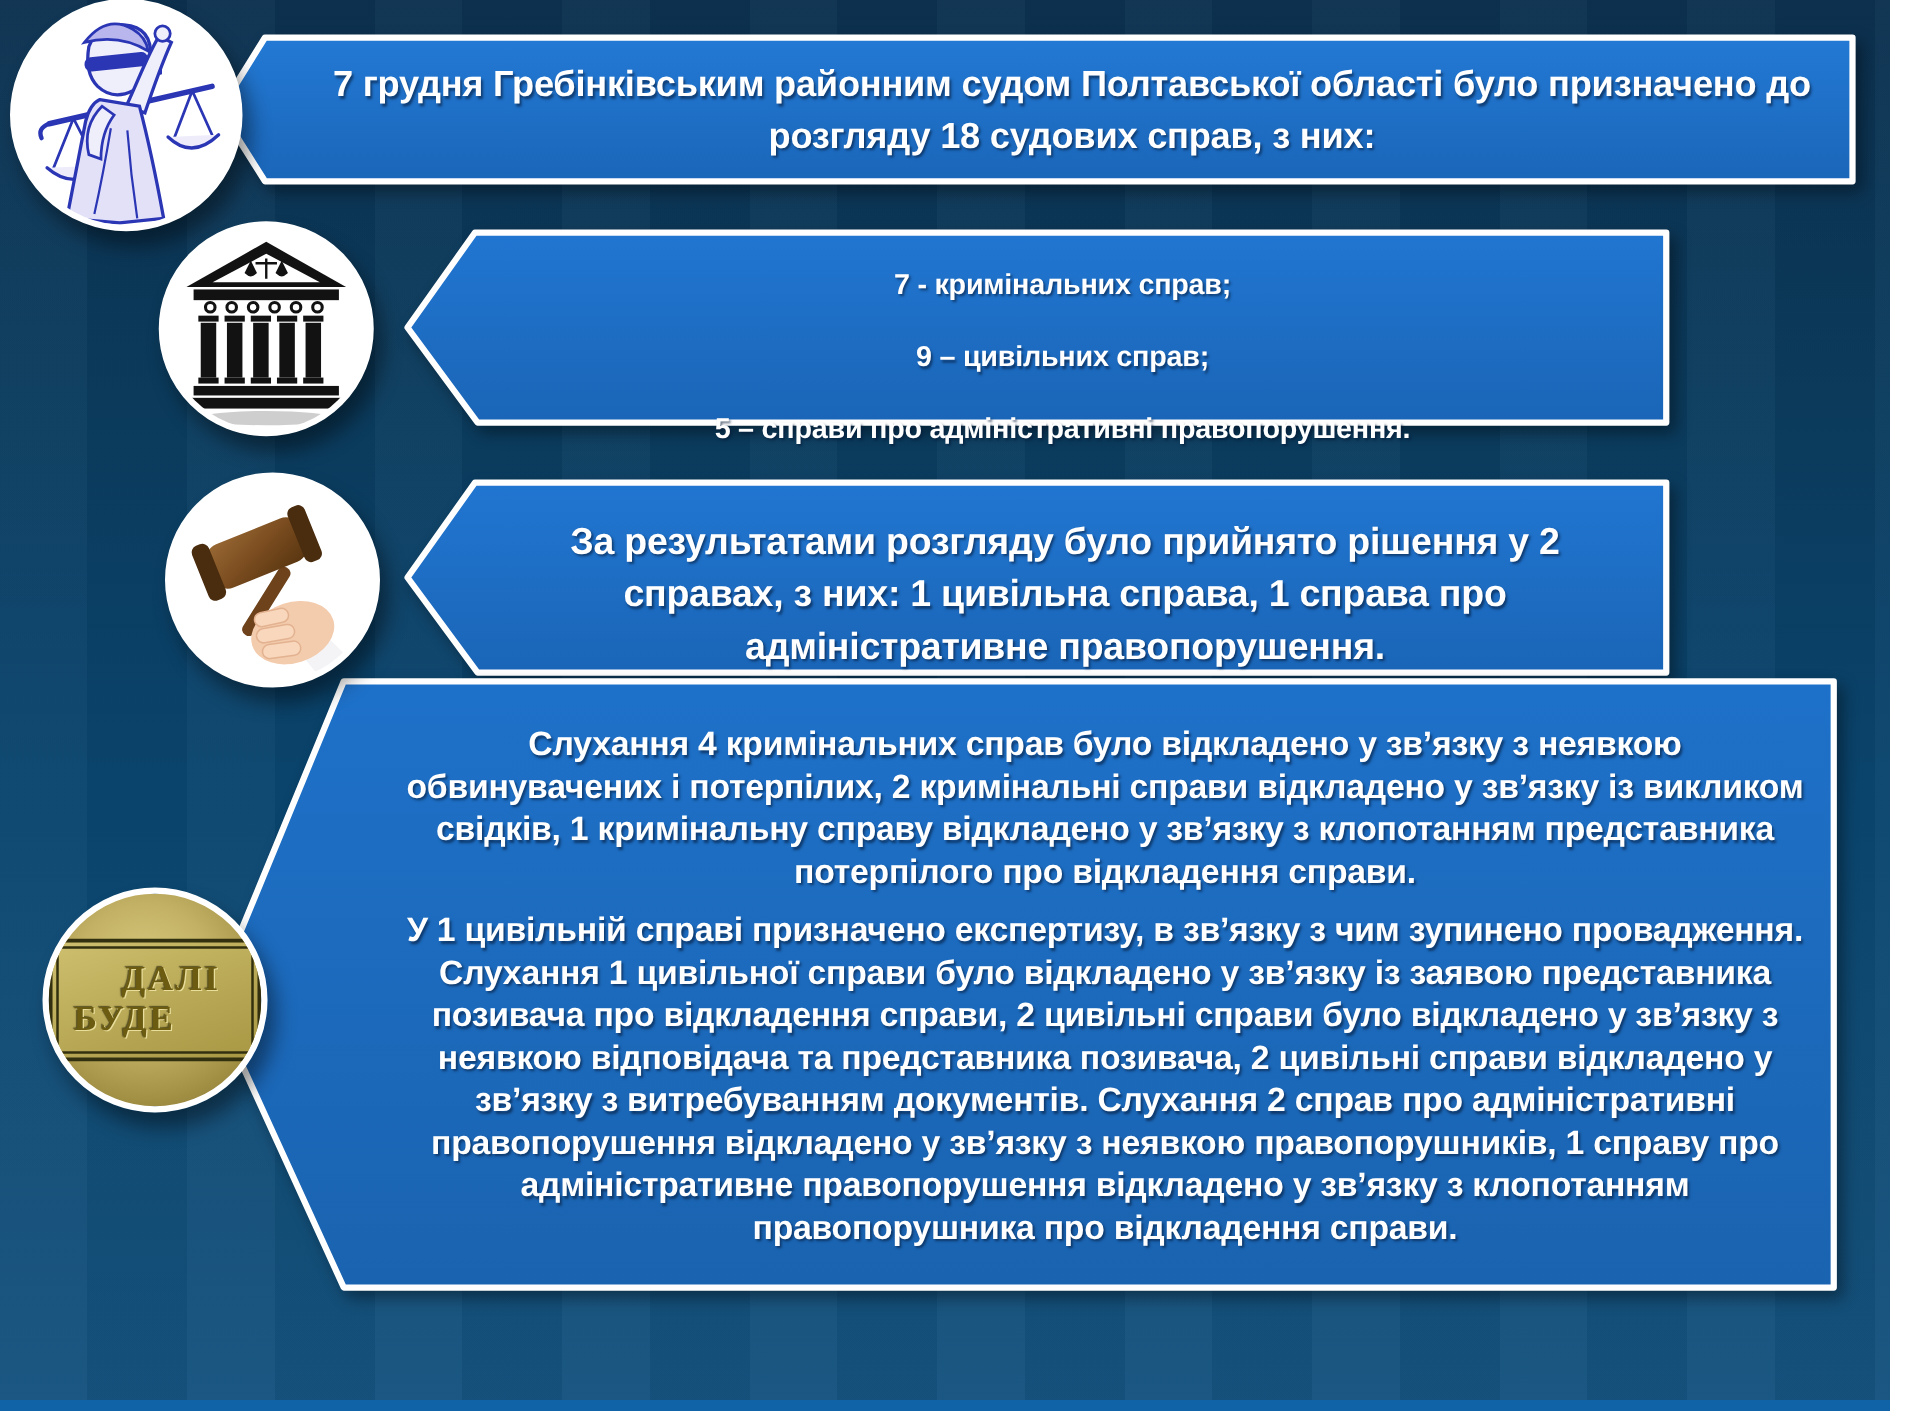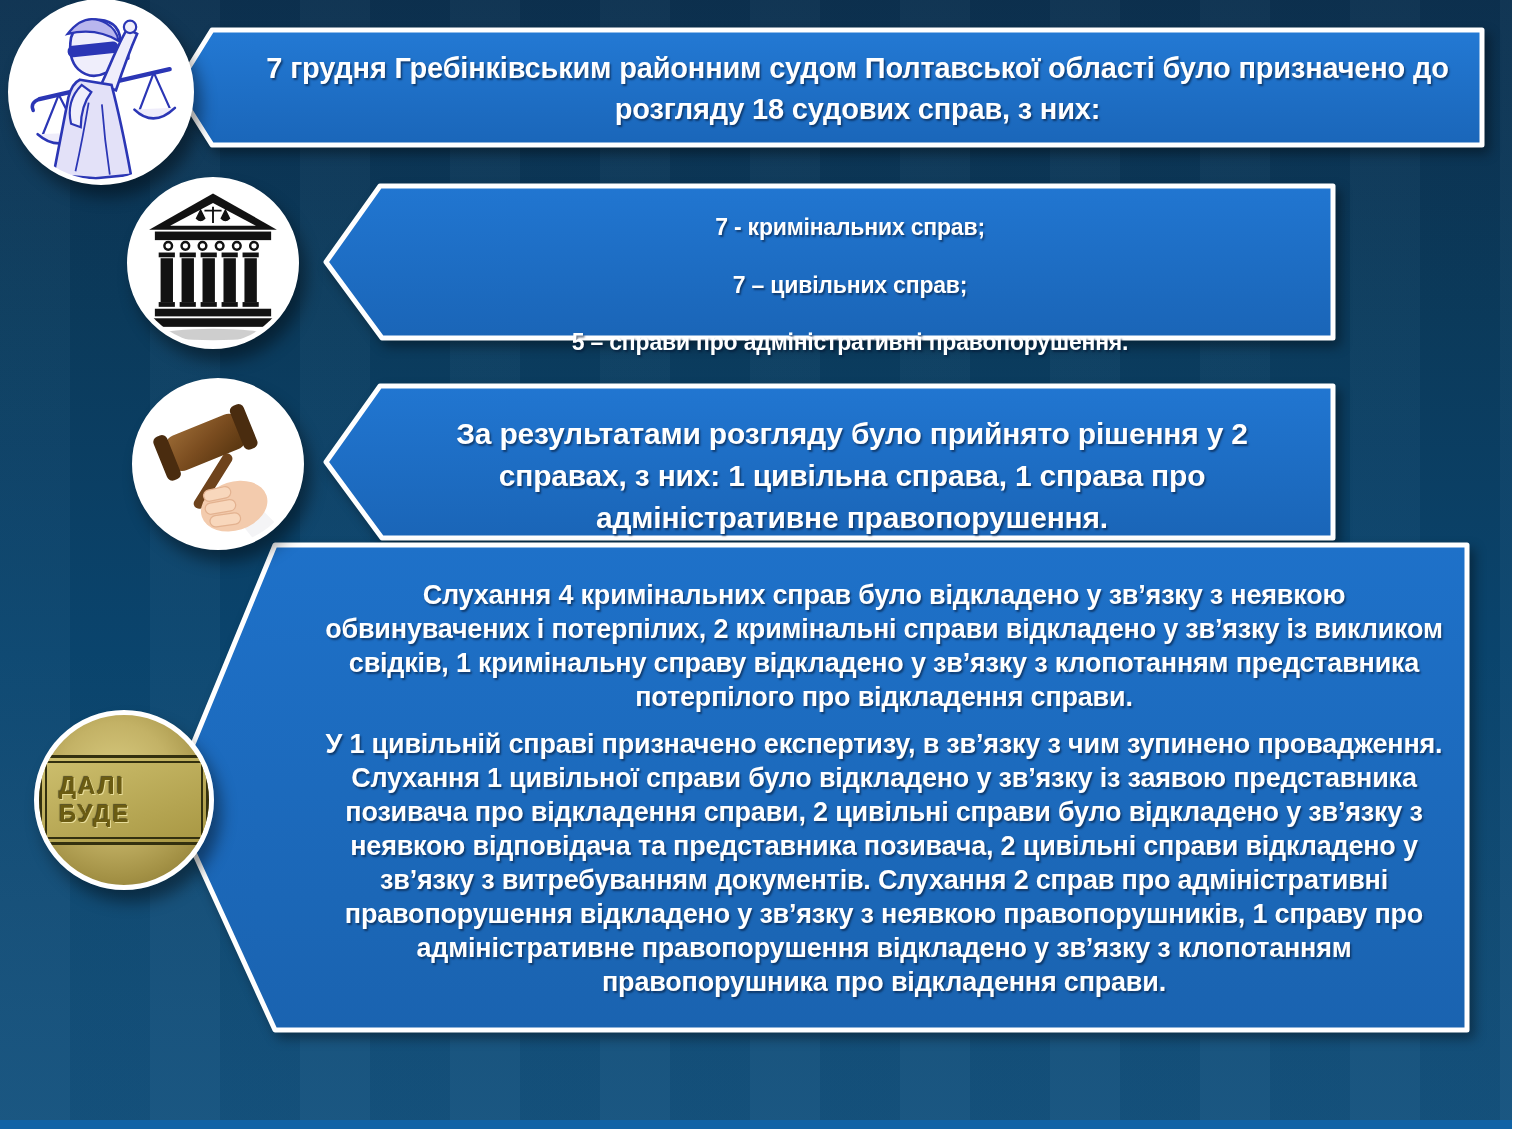--- a/index.html
+++ b/index.html
@@ -27,22 +27,22 @@
   .badge{position:absolute;border-radius:50%;background:#ffffff;border:5px solid #ffffff;
          box-shadow:7px 12px 16px rgba(0,0,0,.42);z-index:2;overflow:hidden;box-sizing:border-box;}
   .badge svg{display:block;width:100%;height:100%;}
   .badge-themis{left:8px;top:-1px;width:186px;height:186px;}
   .badge-court{left:127px;top:177px;width:172px;height:172px;}
   .badge-gavel{left:132px;top:378px;width:172px;height:172px;}
   .badge-gold{left:34px;top:710px;width:180px;height:180px;display:flex;align-items:center;justify-content:center;
          background:radial-gradient(circle at 45% 38%,#d9cb80 0%,#c3b266 40%,#a39145 70%,#7d6d2c 100%);}
   .gold-frame{border:3px solid #33300f;padding:3px;background:linear-gradient(160deg,#cdbf6e,#a89743);}
   .gold-frame-inner{border:2px solid #33300f;padding:9px 12px;}
-  .gold-label{font-family:Liberation Sans, sans-serif;font-weight:700;font-size:24px;
-         letter-spacing:2px;color:#6b5c12;text-shadow:1px 1px 0 #e8dd9a, -1px -1px 1px rgba(40,35,5,.7);}
+  .gold-label{font-family:Liberation Serif, serif;font-weight:700;font-size:28px;
+         letter-spacing:2px;color:#6b5c12;text-shadow:1px 1px 0 #e8dd9a, -1px -1px 1px rgba(40,35,5,.7);margin-left:38px;}
 </style>
 </head>
 <body>
 
 <div class="stage">
   <div class="slide">
 
     <svg class="banner" style="left:168px;top:24px;width:1322px;height:128px" viewBox="0 0 1322 128">
       <defs>
         <linearGradient id="bg1" x1="0" y1="0" x2="0" y2="1">
@@ -177,21 +177,21 @@
         <div class="gold-frame-inner">
           <span class="gold-label">ДАЛІ БУДЕ</span>
         </div>
       </div>
     </div>
 
     <div class="txt header-txt">7 грудня Гребінківським районним судом Полтавської області було призначено до розгляду 18 судових справ, з них:</div>
 
     <div class="txt cases-txt">
       <div>7 - кримінальних справ;</div>
-      <div>7 – цивільних справ;</div>
+      <div>9 – цивільних справ;</div>
       <div>5 – справи про адміністративні правопорушення.</div>
     </div>
 
     <div class="txt results-txt">За результатами розгляду було прийнято рішення  у  2 справах,  з них:  1 цивільна справа, 1 справа про адміністративне правопорушення.</div>
 
     <div class="txt details-txt">
       <p>Слухання 4 кримінальних справ  було відкладено у зв’язку з неявкою  обвинувачених і потерпілих, 2 кримінальні справи відкладено у зв’язку  із  викликом свідків, 1 кримінальну справу відкладено у зв’язку з клопотанням представника потерпілого про відкладення справи.</p>
       <p>У 1 цивільній справі призначено  експертизу, в зв’язку з чим зупинено провадження.  Слухання 1 цивільної справи було відкладено у зв’язку із заявою представника позивача  про відкладення справи, 2 цивільні справи було відкладено у зв’язку з неявкою  відповідача та представника позивача, 2 цивільні справи відкладено у зв’язку з витребуванням документів.  Слухання 2 справ про адміністративні правопорушення  відкладено у зв’язку з  неявкою правопорушників, 1 справу про адміністративне правопорушення відкладено у зв’язку з клопотанням правопорушника про відкладення справи.</p>
     </div>
 

